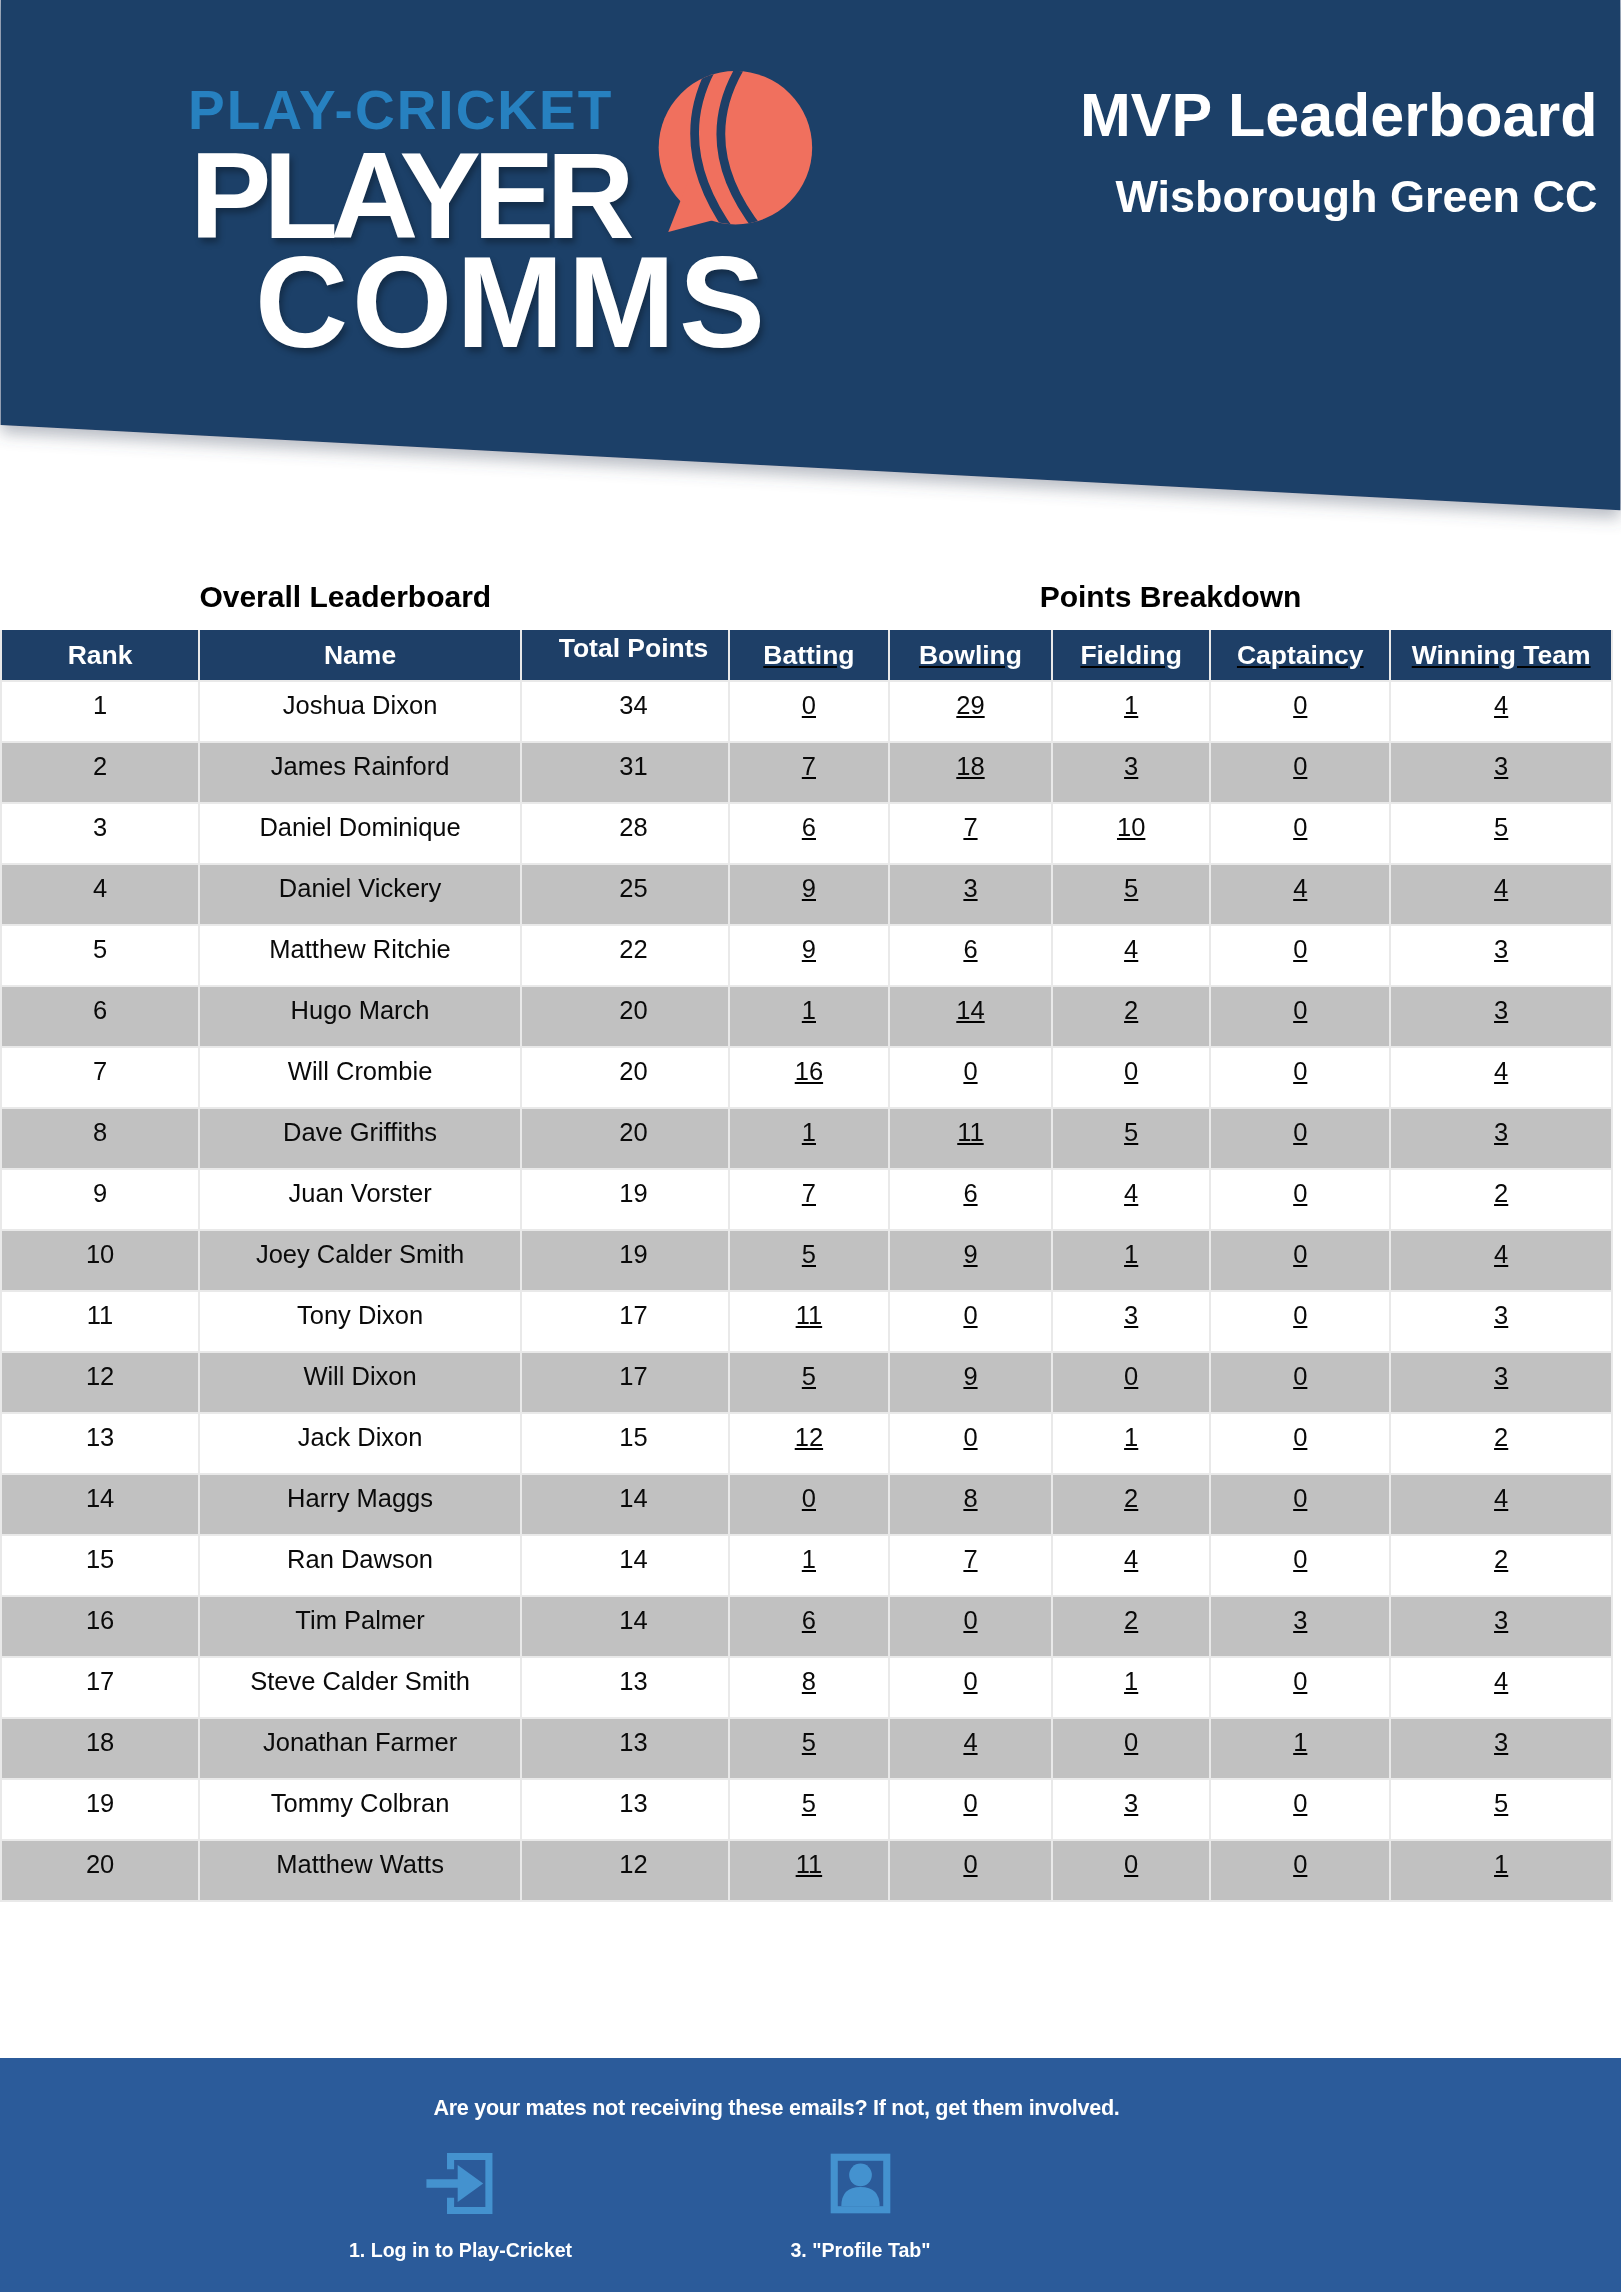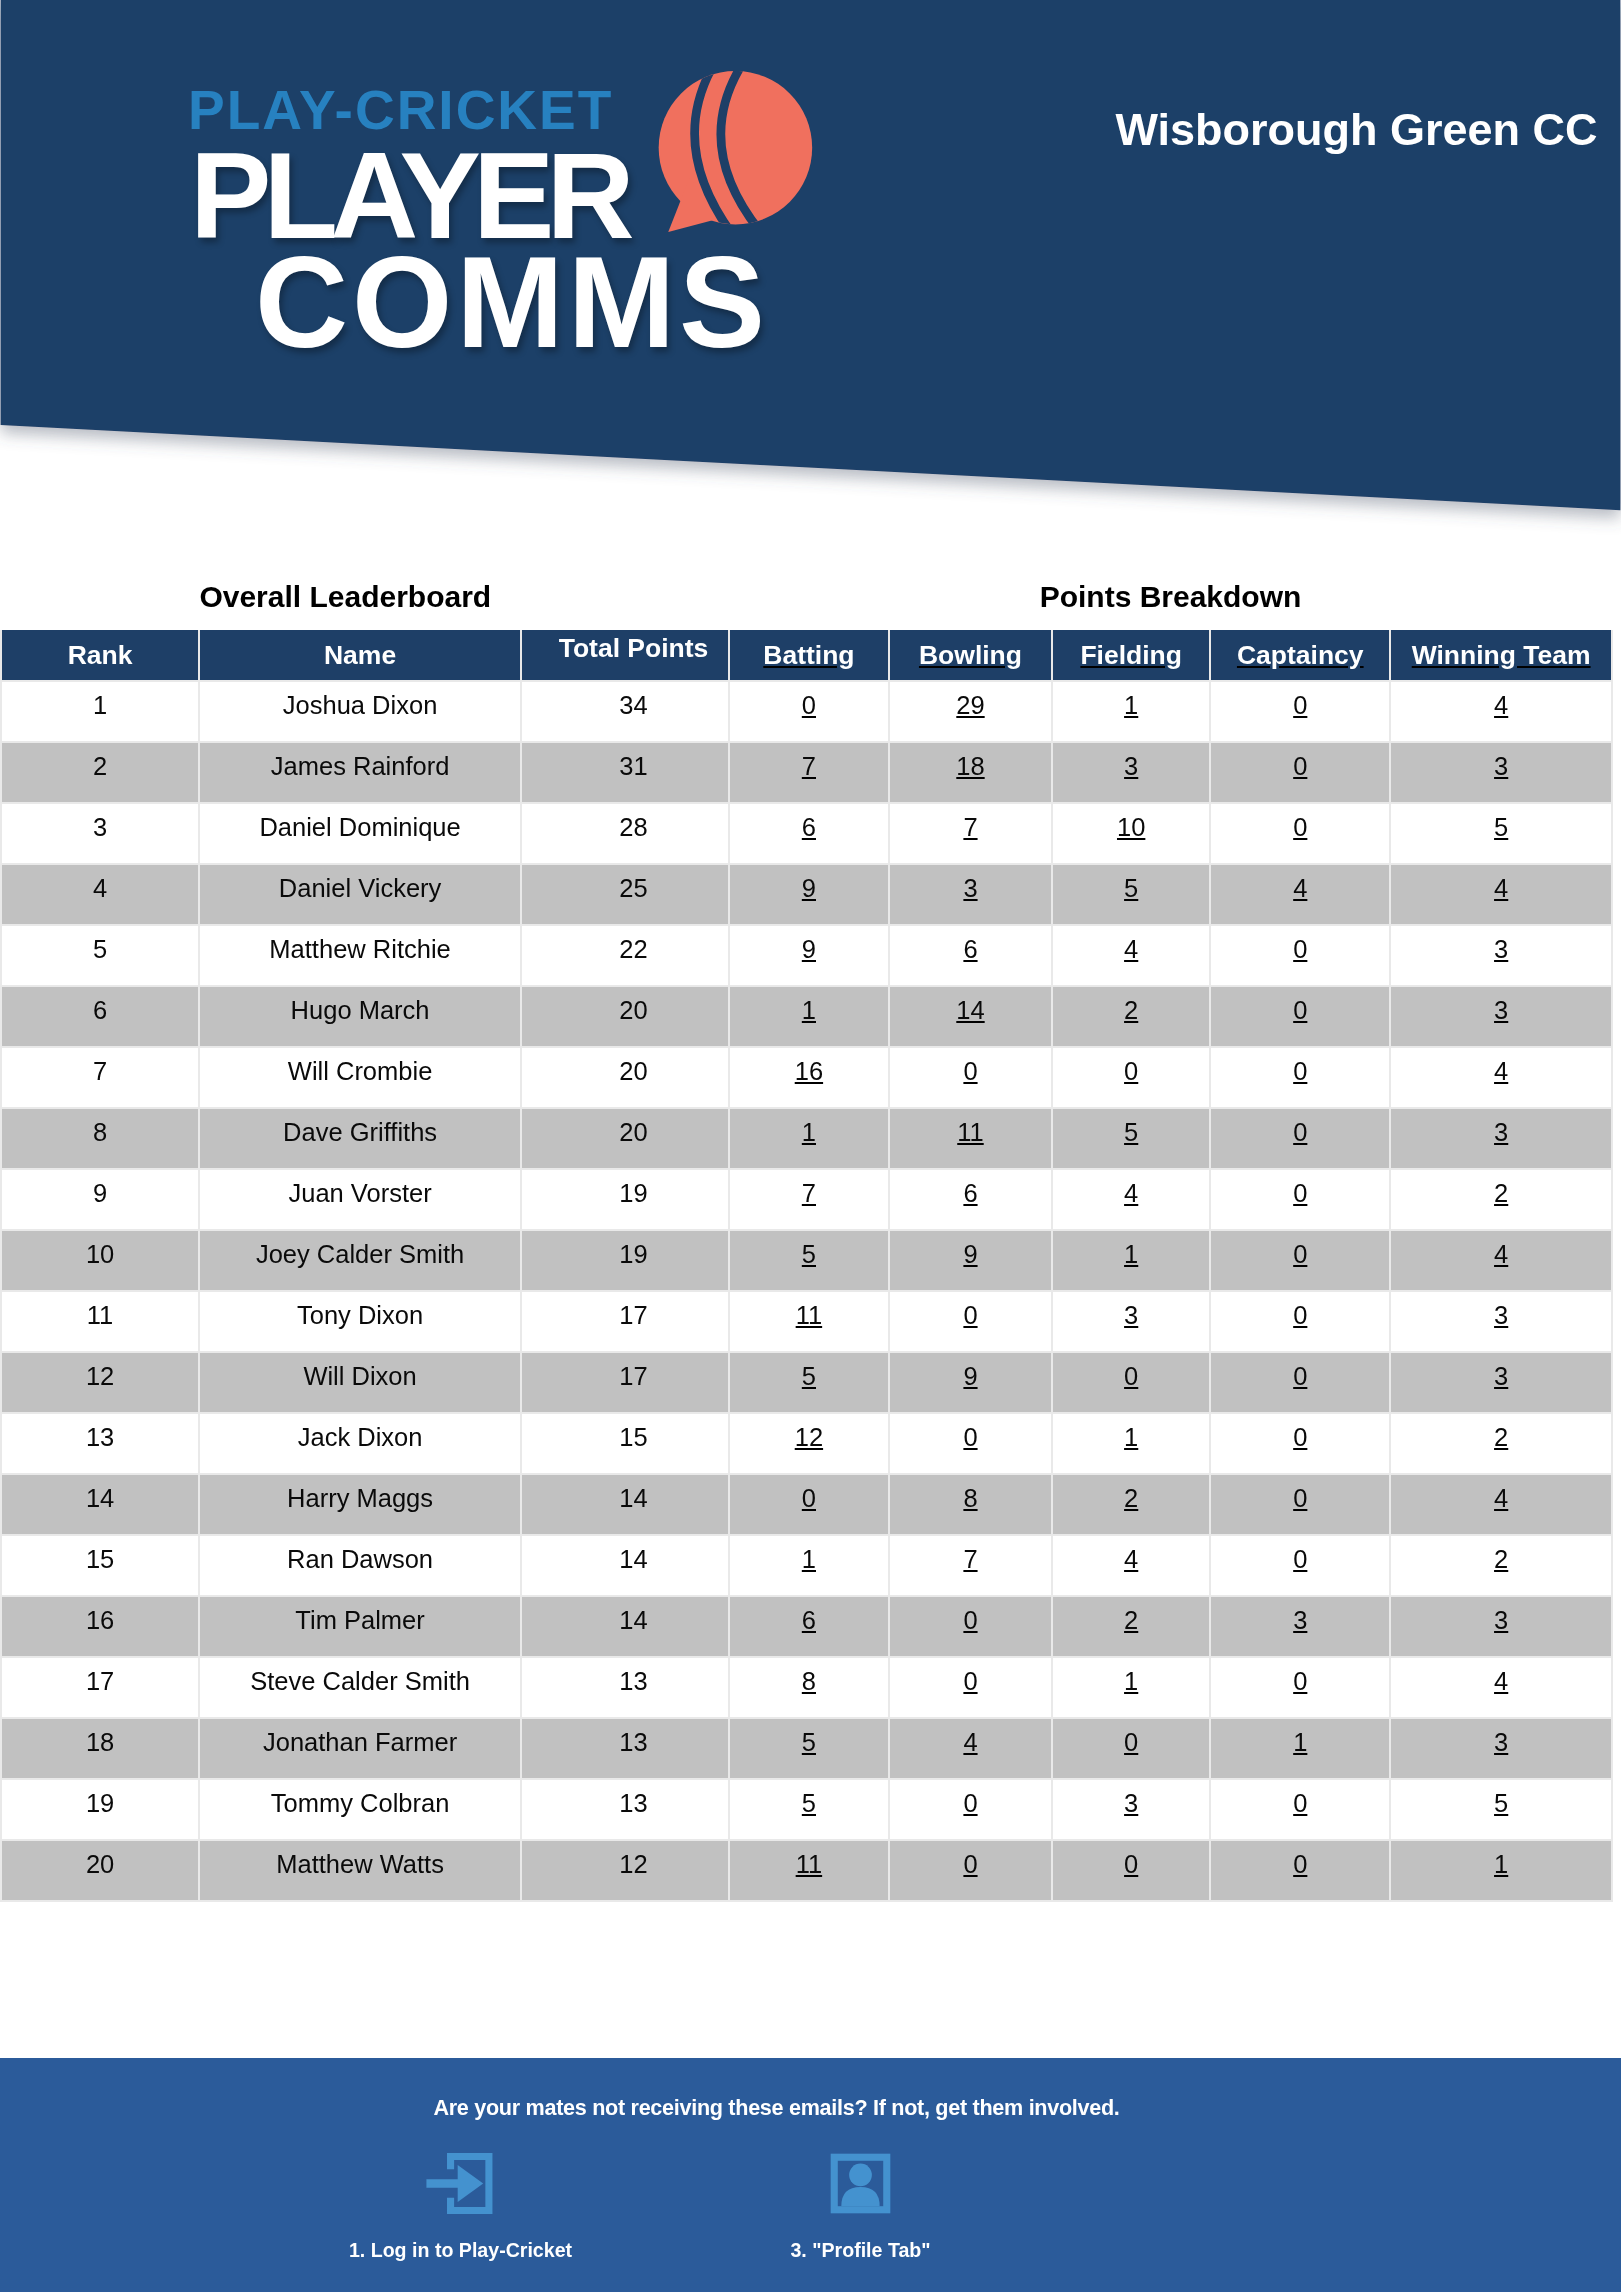--- a/index.html
+++ b/index.html
@@ -90,20 +90,21 @@
       <circle cx="88" cy="86" r="80" fill="#f0705e"></circle>
       <path d="M40 118 L18 174 L86 156 Z" fill="#f0705e"></path>
       <g clip-path="url(#ballclip)" stroke="#1e3f67" stroke-width="9" fill="none">
         <path d="M64 2 Q 18 86 86 178"></path>
         <path d="M92 4 Q 44 88 116 176"></path>
       </g>
     </svg>
   </div>
 
   <div class="head-right">
+    <div class="mvp-title">MVP Leaderboard</div>
     <div class="mvp-club">Wisborough Green CC</div>
   </div>
 
   <div class="sec-title sec-right">Points Breakdown</div>
   <div class="sec-title sec-left">Overall Leaderboard</div>
 
   <table class="tbl tbl-left">
     <colgroup>
         <col style="width:26.6%">
         <col style="width:43.2%">

